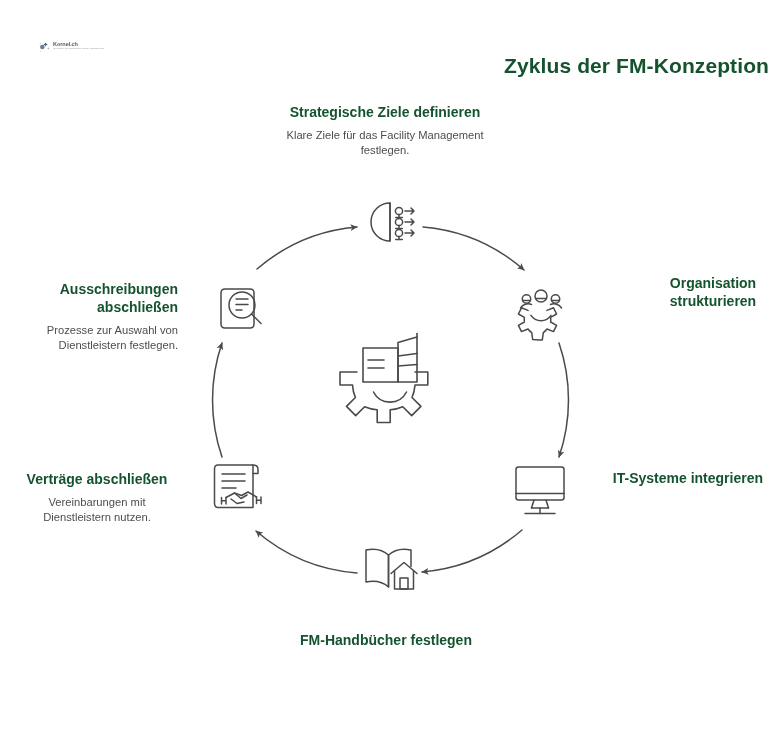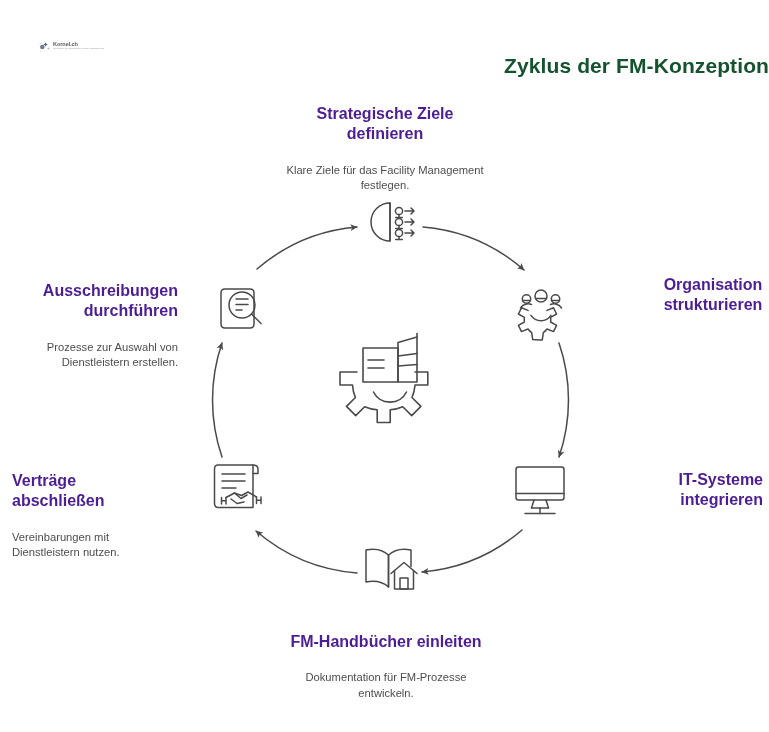--- a/index.html
+++ b/index.html
@@ -80,37 +80,37 @@
     height: 732px;
     pointer-events: none;
   }
   .stage svg { display: block; }
 
   
   .step {
     position: absolute;
   }
   .step-title {
-    font-size: 16px;
+    font-size: 14px;
     font-weight: bold;
-    color: #4c1d95;
+    color: #14532d;
     line-height: 1.28;
   }
   .step-desc {
     font-size: 11.2px;
     color: #4d4d4d;
     line-height: 1.38;
-    margin-top: 18px;
+    margin-top: 6px;
   }
 
   .step-top    { left: 285px; top: 104px;  width: 200px; text-align: center; }
   .step-right1 { left: 633px; top: 275px;  width: 160px; text-align: center; }
   .step-right2 { left: 601px; top: 470px;  width: 162px; text-align: right; }
   .step-bottom { left: 288px; top: 632px;  width: 196px; text-align: center; }
-  .step-left2  { left: 12px;  top: 471px;  width: 158px; text-align: left; }
+  .step-left2  { left: 18px;  top: 471px;  width: 158px; text-align: center; }
   .step-left1  { left: 12px;  top: 281px;  width: 166px; text-align: right; }
 </style>
 </head>
 <body>
 
 <div id="page">
 
   <div class="logo">
     <svg class="logo-mark" viewBox="0 0 24 24">
       <circle cx="8" cy="13" r="4.2" fill="#6f7b96"></circle>
@@ -271,27 +271,26 @@
 
   <div class="step step-right1">
     <div class="step-title">Organisation strukturieren</div>
   </div>
 
   <div class="step step-right2">
     <div class="step-title">IT-Systeme integrieren</div>
   </div>
 
   <div class="step step-bottom">
-    <div class="step-title">FM-Handbücher einleiten</div>
-    <div class="step-desc">Dokumentation für FM-Prozesse entwickeln.</div>
+    <div class="step-title">FM-Handbücher festlegen</div>
   </div>
 
   <div class="step step-left2">
     <div class="step-title">Verträge abschließen</div>
     <div class="step-desc">Vereinbarungen mit Dienstleistern nutzen.</div>
   </div>
 
   <div class="step step-left1">
-    <div class="step-title">Ausschreibungen durchführen</div>
-    <div class="step-desc">Prozesse zur Auswahl von Dienstleistern erstellen.</div>
+    <div class="step-title">Ausschreibungen abschließen</div>
+    <div class="step-desc">Prozesse zur Auswahl von Dienstleistern festlegen.</div>
   </div>
 
 </div>
 
 </body></html>

